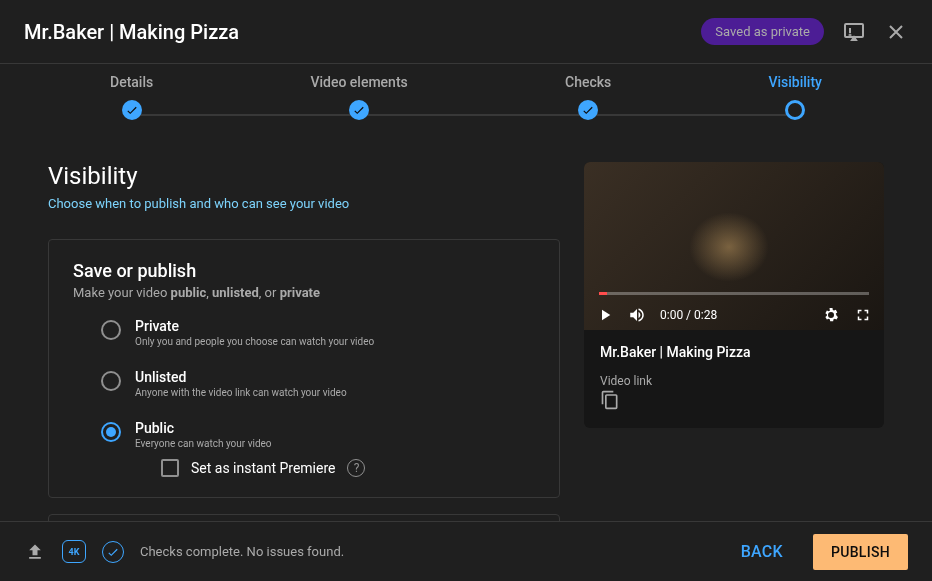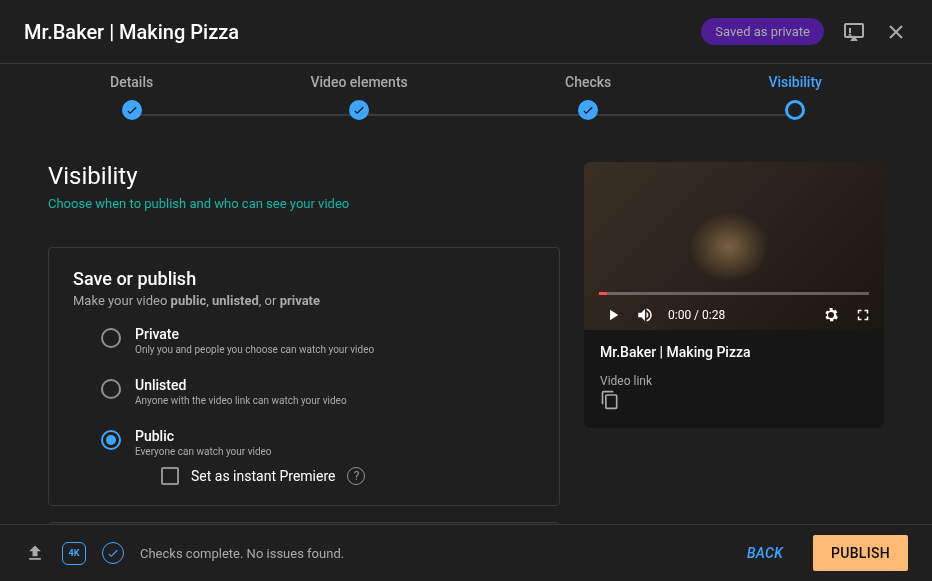--- a/index.html
+++ b/index.html
@@ -15,62 +15,62 @@
     .stepper::before { content: ''; position: absolute; top: 50px; left: 130px; right: 130px; height: 2px; background: #383838; }
     .step { display: flex; flex-direction: column; align-items: center; gap: 10px; position: relative; z-index: 1; }
     .step-label { font-size: 14px; color: #aaa; font-weight: 500; }
     .step-label.active { color: #3ea6ff; }
     .step-circle { width: 20px; height: 20px; border-radius: 50%; background: #3ea6ff; display: flex; align-items: center; justify-content: center; }
     .step-circle.current { width: 20px; height: 20px; border: 3px solid #3ea6ff; background: #1f1f1f; }
     .step-circle svg { width: 14px; height: 14px; fill: #0d0d0d; }
     .content { flex: 1; overflow-y: auto; padding: 24px 48px; display: flex; gap: 24px; }
     .left-col { flex: 1; }
     .section-title { font-size: 24px; font-weight: 400; margin-bottom: 6px; }
-    .section-desc { font-size: 13px; color: #14b8a6; margin-bottom: 36px; }
+    .section-desc { font-size: 13px; color: #7dd3fc; margin-bottom: 28px; }
     .option-box { border: 1px solid #383838; border-radius: 4px; padding: 20px 24px; margin-bottom: 16px; }
     .box-title { font-size: 18px; font-weight: 500; margin-bottom: 4px; }
     .box-desc { font-size: 13px; color: #aaa; }
     .radios { margin-top: 18px; padding-left: 28px; }
     .radio-item { display: flex; gap: 14px; margin-bottom: 22px; align-items: flex-start; }
     .radio-circle { width: 20px; height: 20px; border: 2px solid #909090; border-radius: 50%; flex-shrink: 0; margin-top: 2px; position: relative; cursor: pointer; }
     .radio-circle.checked { border-color: #3ea6ff; }
     .radio-circle.checked::after { content: ''; position: absolute; width: 10px; height: 10px; background: #3ea6ff; border-radius: 50%; top: 3px; left: 3px; }
     .radio-label { font-size: 14px; font-weight: 500; }
     .radio-desc { font-size: 10px; color: #aaa; margin-top: 2px; }
     .premiere { display: flex; align-items: center; gap: 12px; padding-left: 60px; margin-top: -4px; }
     .checkbox { width: 18px; height: 18px; border: 2px solid #909090; border-radius: 2px; cursor: pointer; }
     .premiere-label { font-size: 14px; }
     .help-icon { width: 18px; height: 18px; border: 1.5px solid #909090; border-radius: 50%; display: flex; align-items: center; justify-content: center; font-size: 12px; color: #909090; }
     .right-col { width: 300px; }
     .preview { background: #161616; border-radius: 6px; overflow: hidden; }
     .video-frame { width: 300px; height: 168px; background: linear-gradient(135deg, #3a2f24 0%, #1a1612 100%); position: relative; }
     .video-frame::before { content: ''; position: absolute; top: 30%; left: 35%; width: 80px; height: 70px; background: radial-gradient(ellipse at center, rgba(200,160,100,0.5), transparent 70%); border-radius: 40%; }
     .video-frame::after { content: ''; position: absolute; bottom: 35px; left: 15px; right: 15px; height: 3px; background: rgba(255,255,255,0.3); }
     .frame-progress { position: absolute; bottom: 35px; left: 15px; width: 8px; height: 3px; background: #ff0000; }
-    .video-controls { position: absolute; bottom: 6px; left: 8px; right: 0; display: flex; align-items: center; justify-content: space-between; padding: 0 12px; }
+    .video-controls { position: absolute; bottom: 6px; left: 0; right: 0; display: flex; align-items: center; justify-content: space-between; padding: 0 12px; }
     .vc-left { display: flex; align-items: center; gap: 14px; }
     .vc-right { display: flex; align-items: center; gap: 14px; }
     .vc-icon { width: 18px; height: 18px; fill: #fff; cursor: pointer; }
     .vc-time { font-size: 12px; color: #fff; }
     .preview-info { padding: 14px 16px 18px; }
     .preview-title { font-size: 14px; font-weight: 500; margin-bottom: 14px; }
     .preview-label { font-size: 12px; color: #aaa; margin-bottom: 2px; }
     .link-row { display: flex; align-items: center; justify-content: space-between; gap: 8px; }
     .preview-link { font-size: 13px; color: #3ea6ff; overflow: hidden; text-overflow: ellipsis; white-space: nowrap; }
     .copy-icon { width: 20px; height: 20px; flex-shrink: 0; cursor: pointer; fill: #aaa; }
     .footer { border-top: 1px solid #383838; padding: 10px 24px; display: flex; align-items: center; justify-content: space-between; }
     .footer-left { display: flex; align-items: center; gap: 16px; }
     .footer-icon { width: 22px; height: 22px; display: flex; align-items: center; justify-content: center; }
     .upload-icon svg { width: 20px; height: 20px; fill: #aaa; }
     .hd-badge { width: 24px; height: 23px; border: 1.5px solid #3ea6ff; color: #3ea6ff; font-size: 9px; font-weight: 700; display: flex; align-items: center; justify-content: center; border-radius: 6px; }
     .check-circle { width: 22px; height: 22px; border: 1.5px solid #3ea6ff; border-radius: 50%; display: flex; align-items: center; justify-content: center; }
     .check-circle svg { width: 14px; height: 14px; fill: #3ea6ff; }
     .footer-text { font-size: 13px; color: #aaa; }
     .footer-right { display: flex; align-items: center; gap: 12px; }
-    .btn-back { color: #3ea6ff; font-size: 14px; font-weight: 500; padding: 10px 18px; cursor: pointer; letter-spacing: 0.3px; font-style: italic; }
+    .btn-back { color: #3ea6ff; font-size: 16px; font-weight: 500; padding: 10px 18px; cursor: pointer; letter-spacing: 0.3px; }
     .btn-publish { background: #fdba74; color: #0d0d0d; font-size: 14px; font-weight: 500; padding: 10px 18px; border-radius: 2px; cursor: pointer; letter-spacing: 0.3px; }
     .content::-webkit-scrollbar { width: 10px; }
     .content::-webkit-scrollbar-thumb { background: #4a4a4a; border-radius: 5px; }
     .content::-webkit-scrollbar-track { background: transparent; }
   </style>
 </head>
 <body>
 
 <div class="modal">
   <div class="header">

